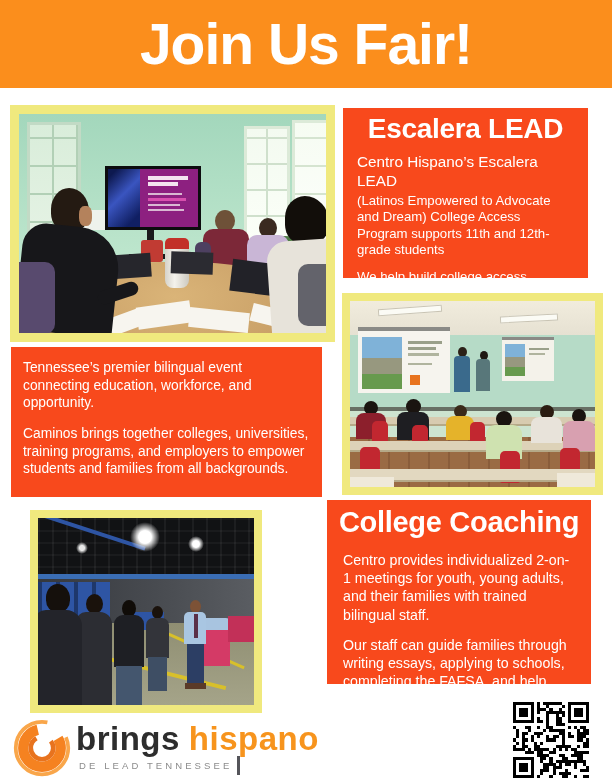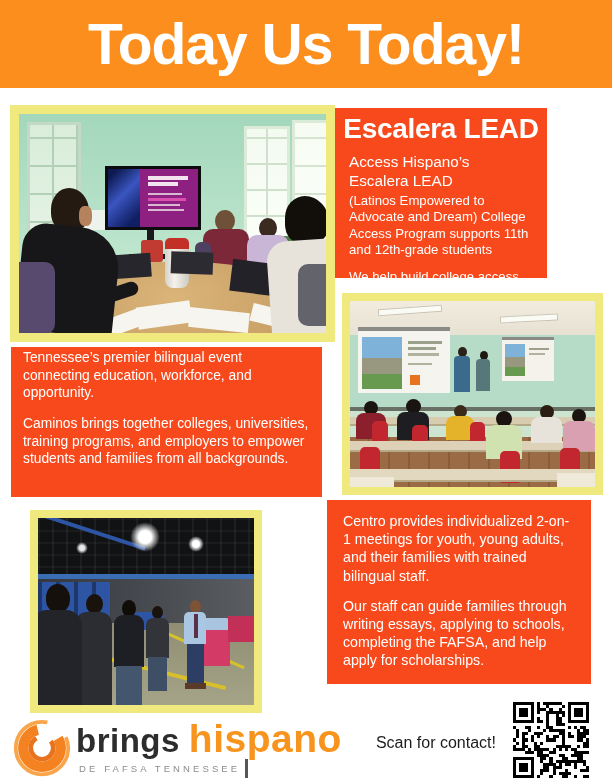--- a/index.html
+++ b/index.html
@@ -18,30 +18,30 @@
   .frame1 { left:10px;  top:105px; width:325px; height:237px; padding:9px; }
   .frame2 { left:342px; top:293px; width:261px; height:202px; padding:8px; }
   .frame3 { left:30px;  top:510px; width:232px; height:203px; padding:8px; }
   .photo { position:relative; width:100%; height:100%; overflow:hidden; }
   .sh { position:absolute; }
 
   
   .block { position:absolute; background: var(--block-red, #F8491C); color:#fff; }
   .block h2 { text-align:center; font-weight:700; color:#fff; letter-spacing:-0.3px; }
   .block p { color:#fff; }
-  .escalera { left:335px; top:108px; width:212px; height:170px; }
+  .escalera { left:343px; top:108px; width:245px; height:170px; }
   .escalera h2 { font-size:28px; padding-top:5px; }
   .escalera p { font-size:13.2px; line-height:1.26; padding:0 14px; }
   .escalera .para1 { margin-top:7px; }
   .escalera .lead { display:block; font-size:15.3px; margin-bottom:2px; }
   .escalera .para2 { margin-top:10px; }
   .career { left:11px; top:347px; width:311px; height:150px; }
   .career h2 { font-size:28px; padding-top:7px; }
   .career p { font-size:13.8px; line-height:1.28; padding:0 12px; }
-  .career .para1 { margin-top:2px; }
+  .career .para1 { margin-top:12px; }
   .career .para2 { margin-top:13px; }
   .coaching { left:327px; top:500px; width:264px; height:184px; }
   .coaching h2 { font-size:29px; padding-top:6px; }
   .coaching p { font-size:14.2px; line-height:1.28; padding:0 16px; }
   .coaching .para1 { margin-top:12px; }
   .coaching .para2 { margin-top:12px; }
 
   
   .p1-bg { inset:0; background:linear-gradient(180deg,#a3d7bc,#bce5cc 62%,#c6ead4); }
   .p1-win-left { left:8px; top:8px; width:54px; height:130px; border:3px solid #c2dac5;
@@ -191,35 +191,35 @@
   .p3-man-t { left:156px; top:96px; width:4px; height:24px; background:#5a3048; }
   .p3-man-p { left:149px; top:126px; width:17px; height:40px; background:#2c3e64; }
   .p3-man-f { left:147px; top:165px; width:21px; height:6px; background:#5a3a28; }
 
   
   .logo { position:absolute; left:12px; top:718px; display:flex; align-items:center; }
   .logo-c { width:60px; height:60px; }
   .logo-text { margin-left:4px; }
   .logo-words { line-height:1; white-space:nowrap; }
   .logo-words .w1 { font-size:33px; font-weight:700; color:var(--logo-dark,#2d2d2d); letter-spacing:0.5px; }
-  .logo-words .w2 { font-size:39px; font-weight:700; color:var(--logo-orange,#F7941D); margin-left:9px; letter-spacing:0.5px; }
+  .logo-words .w2 { font-size:33px; font-weight:700; color:var(--logo-orange,#F7941D); margin-left:9px; letter-spacing:0.5px; }
   .logo-sub { display:flex; align-items:center; margin-top:1px; margin-left:3px; }
   .logo-sub .tagline { font-size:9.5px; letter-spacing:3.1px; color:var(--tagline-gray,#8c8c8c); }
   .logo-sub .bar { display:inline-block; width:3px; height:19px; background:#55555a; margin-left:5px; }
   .scan { position:absolute; left:320px; top:734px; width:176px; text-align:right;
           font-size:16px; color:#1c1c1c; }
   .qr { position:absolute; left:513px; top:702px; width:76px; height:76px; background:#fff; }
 </style>
 </head>
 <body>
 
 <div class="flyer">
 
   <header class="banner">
-    <h1>Today Us Today!</h1>
+    <h1>Join Us Fair!</h1>
   </header>
 
   <div class="frame frame1">
     <div class="photo">
       <div class="sh p1-bg"></div>
       <div class="sh p1-win-left"></div>
       <div class="sh p1-win-r1"></div>
       <div class="sh p1-win-r2"></div>
       <div class="sh p1-plant"></div>
       <div class="sh p1-ac"></div>
@@ -260,21 +260,21 @@
       <div class="sh p1-arm-left"></div>
       <div class="sh p1-hair-right"></div>
       <div class="sh p1-torso-right"></div>
       <div class="sh p1-chair-l"></div>
       <div class="sh p1-chair-r"></div>
     </div>
   </div>
 
   <section class="block escalera">
     <h2>Escalera LEAD</h2>
-    <p class="para1"><span class="lead">Access Hispano’s Escalera LEAD</span><span>(Latinos Empowered to Advocate and Dream) College Access Program supports 11th and 12th-grade students</span></p>
+    <p class="para1"><span class="lead">Centro Hispano’s Escalera LEAD</span><span>(Latinos Empowered to Advocate and Dream) College Access Program supports 11th and 12th-grade students</span></p>
     <p class="para2">We help build college access, strengthen their bicultural identity, and prepare for lifelong success.</p>
   </section>
 
   <div class="frame frame2">
     <div class="photo">
       <div class="sh p2-ceil"></div>
       <div class="sh p2-light1"></div>
       <div class="sh p2-light2"></div>
       <div class="sh p2-wall"></div>
       <div class="sh p2-rail"></div>
@@ -359,42 +359,42 @@
       <div class="sh p3-pc-b"></div>
       <div class="sh p3-pc-j"></div>
       <div class="sh p3-pb-h"></div>
       <div class="sh p3-pb-b"></div>
       <div class="sh p3-pa-h"></div>
       <div class="sh p3-pa-b"></div>
     </div>
   </div>
 
   <section class="block coaching">
+    <h2>College Coaching</h2>
     <p class="para1">Centro provides individualized 2-on-1 meetings for youth, young adults, and their families with trained bilingual staff.</p>
     <p class="para2">Our staff can guide families through writing essays, applying to schools, completing the FAFSA, and help apply for scholarships.</p>
   </section>
 
   <div class="logo">
     <svg class="logo-c" viewBox="0 0 64 64" aria-hidden="true">
       <circle cx="32" cy="32" r="28" fill="none" stroke="#F9A64A" stroke-width="4" stroke-dasharray="150 26" stroke-dashoffset="13"></circle>
       <circle cx="32" cy="32" r="20" fill="none" stroke="#F58220" stroke-width="11" stroke-dasharray="101 25" stroke-dashoffset="12"></circle>
       <circle cx="32" cy="32" r="12" fill="none" stroke="#E8731E" stroke-width="5" stroke-dasharray="58 17" stroke-dashoffset="8"></circle>
     </svg>
     <div class="logo-text">
       <div class="logo-words">
         <span class="w1">brings</span><span class="w2">hispano</span>
       </div>
       <div class="logo-sub">
-        <span class="tagline">DE FAFSA TENNESSEE</span>
+        <span class="tagline">DE LEAD TENNESSEE</span>
         <span class="bar"></span>
       </div>
     </div>
   </div>
 
-  <div class="scan">Scan for contact!</div>
 
   <div class="qr">
     <svg id="qr-svg" viewBox="0 0 25 25" width="76" height="76" shape-rendering="crispEdges" aria-hidden="true">
         <rect x="0" y="0" width="7" height="7" fill="#000"></rect>
         <rect x="1" y="1" width="5" height="5" fill="#fff"></rect>
         <rect x="2" y="2" width="3" height="3" fill="#000"></rect>
         <rect x="18" y="0" width="7" height="7" fill="#000"></rect>
         <rect x="19" y="1" width="5" height="5" fill="#fff"></rect>
         <rect x="20" y="2" width="3" height="3" fill="#000"></rect>
         <rect x="0" y="18" width="7" height="7" fill="#000"></rect>

